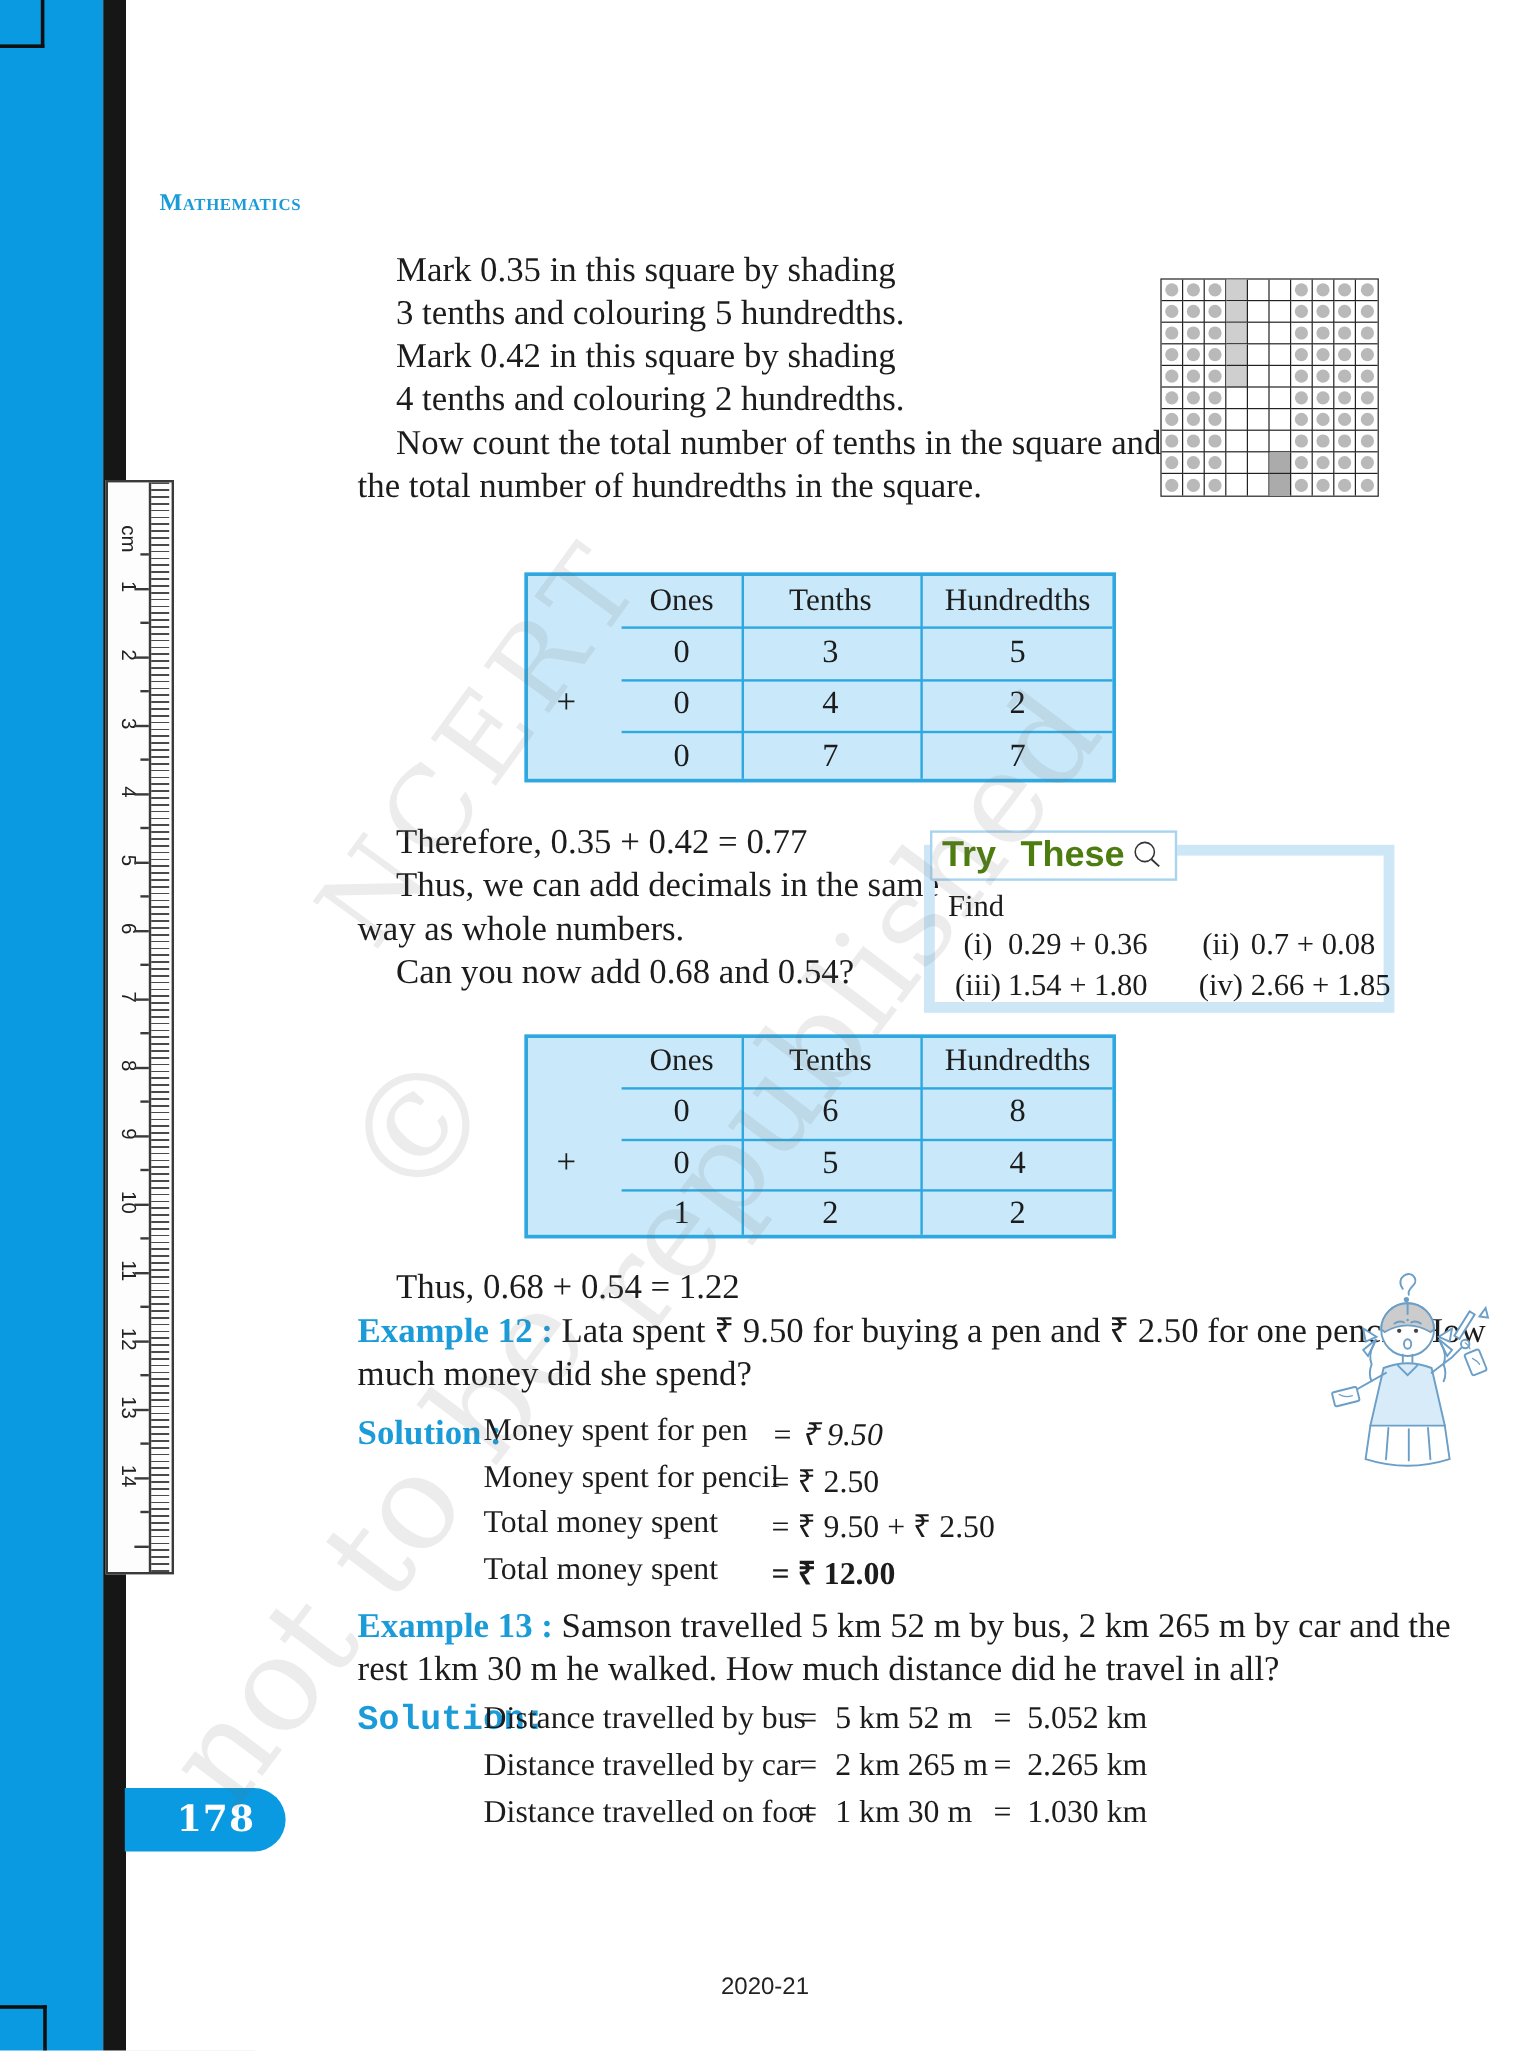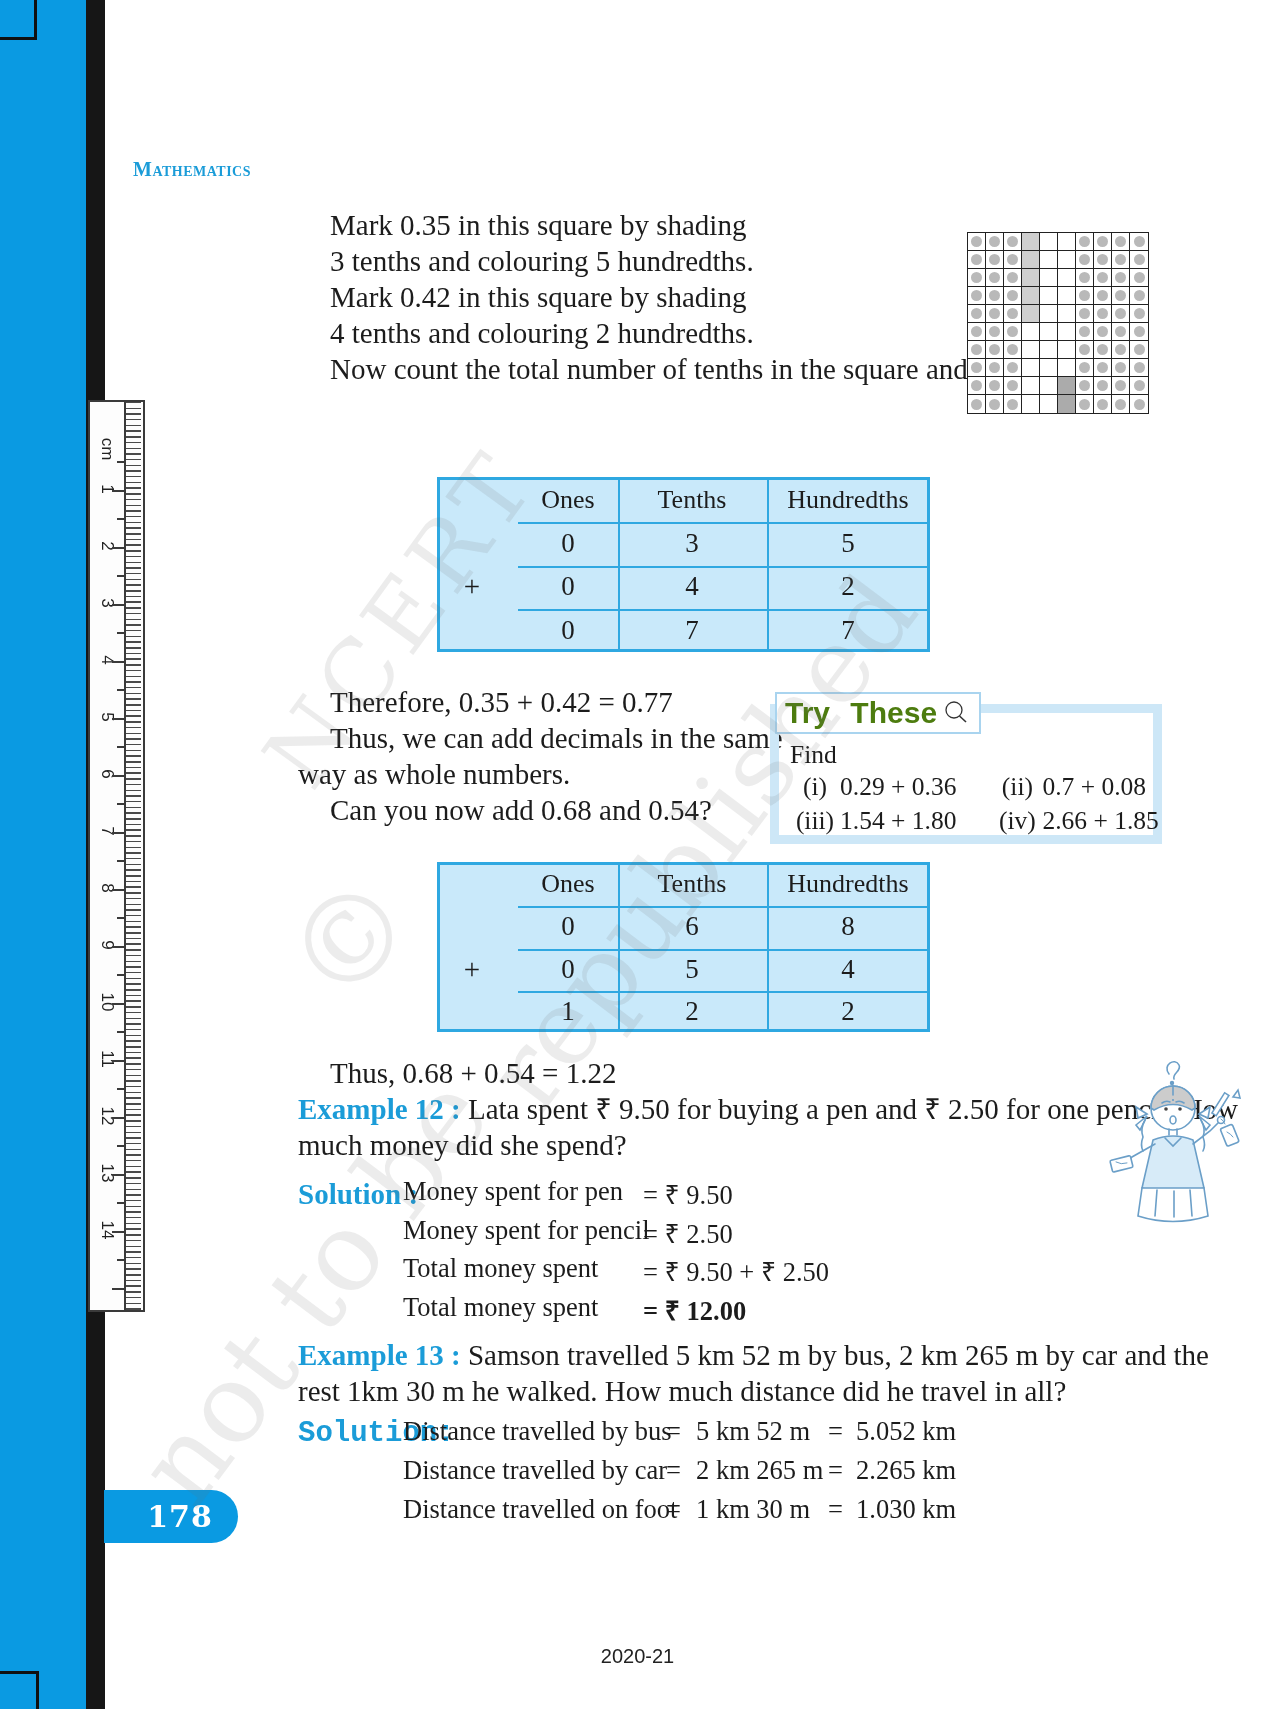--- a/index.html
+++ b/index.html
@@ -130,20 +130,21 @@
   </div>
 
   <div class="abs runhead content">Mathematics</div>
 
   <div class="abs bodytxt content" id="intro" style="left:298px;top:207px;width:860px;">
       <div class="line ind">Mark 0.35 in this square by shading</div>
       <div class="line ind">3 tenths and colouring 5 hundredths.</div>
       <div class="line ind">Mark 0.42 in this square by shading</div>
       <div class="line ind">4 tenths and colouring 2 hundredths.</div>
       <div class="line ind">Now count the total number of tenths in the square and</div>
+      <div class="line">the total number of hundredths in the square.</div>
     </div>
 
   <div class="abs hgrid content" id="hgrid">
       <div class="hcell">
         <div class="hdot"></div>
       </div>
       <div class="hcell">
         <div class="hdot"></div>
       </div>
       <div class="hcell">
@@ -455,21 +456,21 @@
 
   <div class="abs bodytxt content" style="left:298px;top:1091px;width:870px;">
     <div class="line"><span class="exlabel">Example 12 :</span>
       <span>Lata spent ₹ 9.50 for buying a pen and ₹ 2.50 for one pencil. How</span></div>
     <div class="line">much money did she spend?</div>
   </div>
   <div class="abs exlabel bodytxt content" style="left:298px;top:1176px;">Solution :</div>
   <div class="abs content" id="sol12" style="left:298px;top:0;">
       <div class="solrow" style="top: 1176px;">
         <span style="left: 105px;">Money spent for pen</span>
-        <span style="left: 345px;">= ₹ 9.50</span>
+        <span style="left: 345px; font-style: italic;">= ₹ 9.50</span>
       </div>
       <div class="solrow" style="top: 1214.5px;">
         <span style="left: 105px;">Money spent for pencil</span>
         <span style="left: 345px; text-align: center;">= ₹ 2.50</span>
       </div>
       <div class="solrow" style="top: 1253px;">
         <span style="left: 105px;">Total money spent</span>
         <span style="left: 345px;">= ₹ 9.50  + ₹ 2.50</span>
       </div>
       <div class="solrow" style="top: 1291.5px;">

